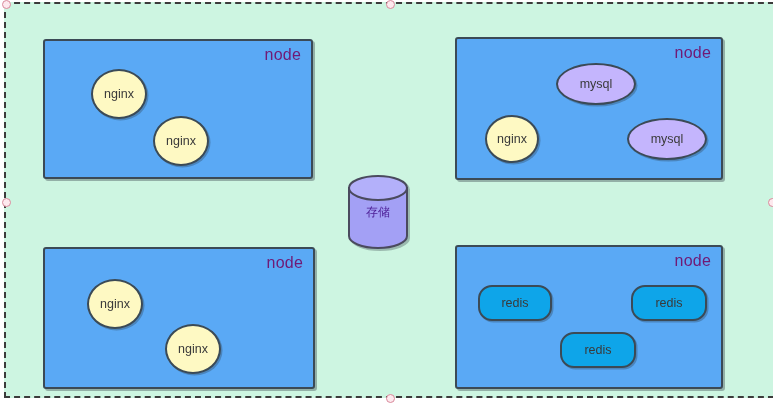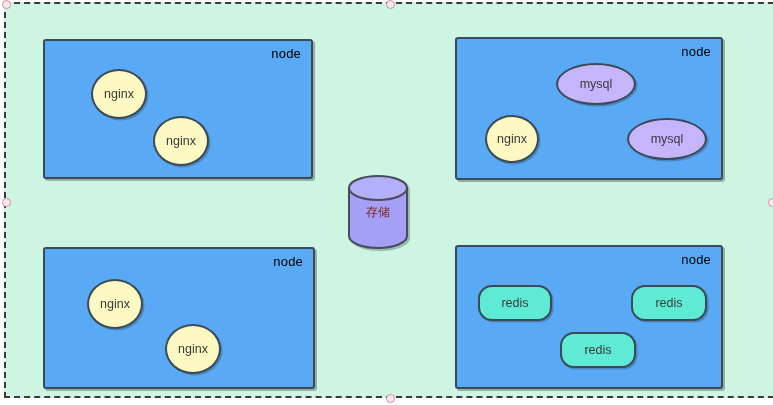--- a/index.html
+++ b/index.html
@@ -46,43 +46,43 @@
     position: absolute;
     background: #5aa9f5;
     border: 2px solid #3b4a56;
     border-radius: 3px;
     box-shadow: 2px 2px 0 rgba(40,50,60,0.35);
   }
   .node-label {
     position: absolute;
     top: 5px;
     right: 10px;
-    font-size: 13px;
-    color: #000000;
+    font-size: 16px;
+    color: #701a75;
     letter-spacing: 0.2px;
   }
 
   
   .pod {
     position: absolute;
     display: flex;
     align-items: center;
     justify-content: center;
     font-size: 12.5px;
     color: #3a3a3a;
     border: 2px solid #3b4a56;
     box-shadow: 1.5px 1.5px 0 rgba(40,50,60,0.30);
     white-space: nowrap;
   }
   .pod.ellipse { border-radius: 50%; }
   .pod.pill    { border-radius: 14px; }
 
   .pod.nginx { background: #fef9c3; }
   .pod.mysql { background: #c4b5fd; }
-  .pod.redis { background: #5eead4; text-align: right; }
+  .pod.redis { background: #0ea5e9; text-align: right; }
 
   
   .storage {
     position: absolute;
     left: 347px;
     top: 174px;
     width: 62px;
     height: 76px;
     z-index: 20;
     filter: drop-shadow(2px 2px 0 rgba(40,50,60,0.30));
@@ -91,21 +91,21 @@
   .storage-label {
     position: absolute;
     left: 0;
     top: 0;
     width: 62px;
     height: 76px;
     display: flex;
     align-items: center;
     justify-content: center;
     font-size: 12px;
-    color: #7f1d1d;
+    color: #4c1d95;
     pointer-events: none;
   }
 </style>
 </head>
 <body>
 
 <div id="canvas">
 
   <div class="cluster-group">
 

